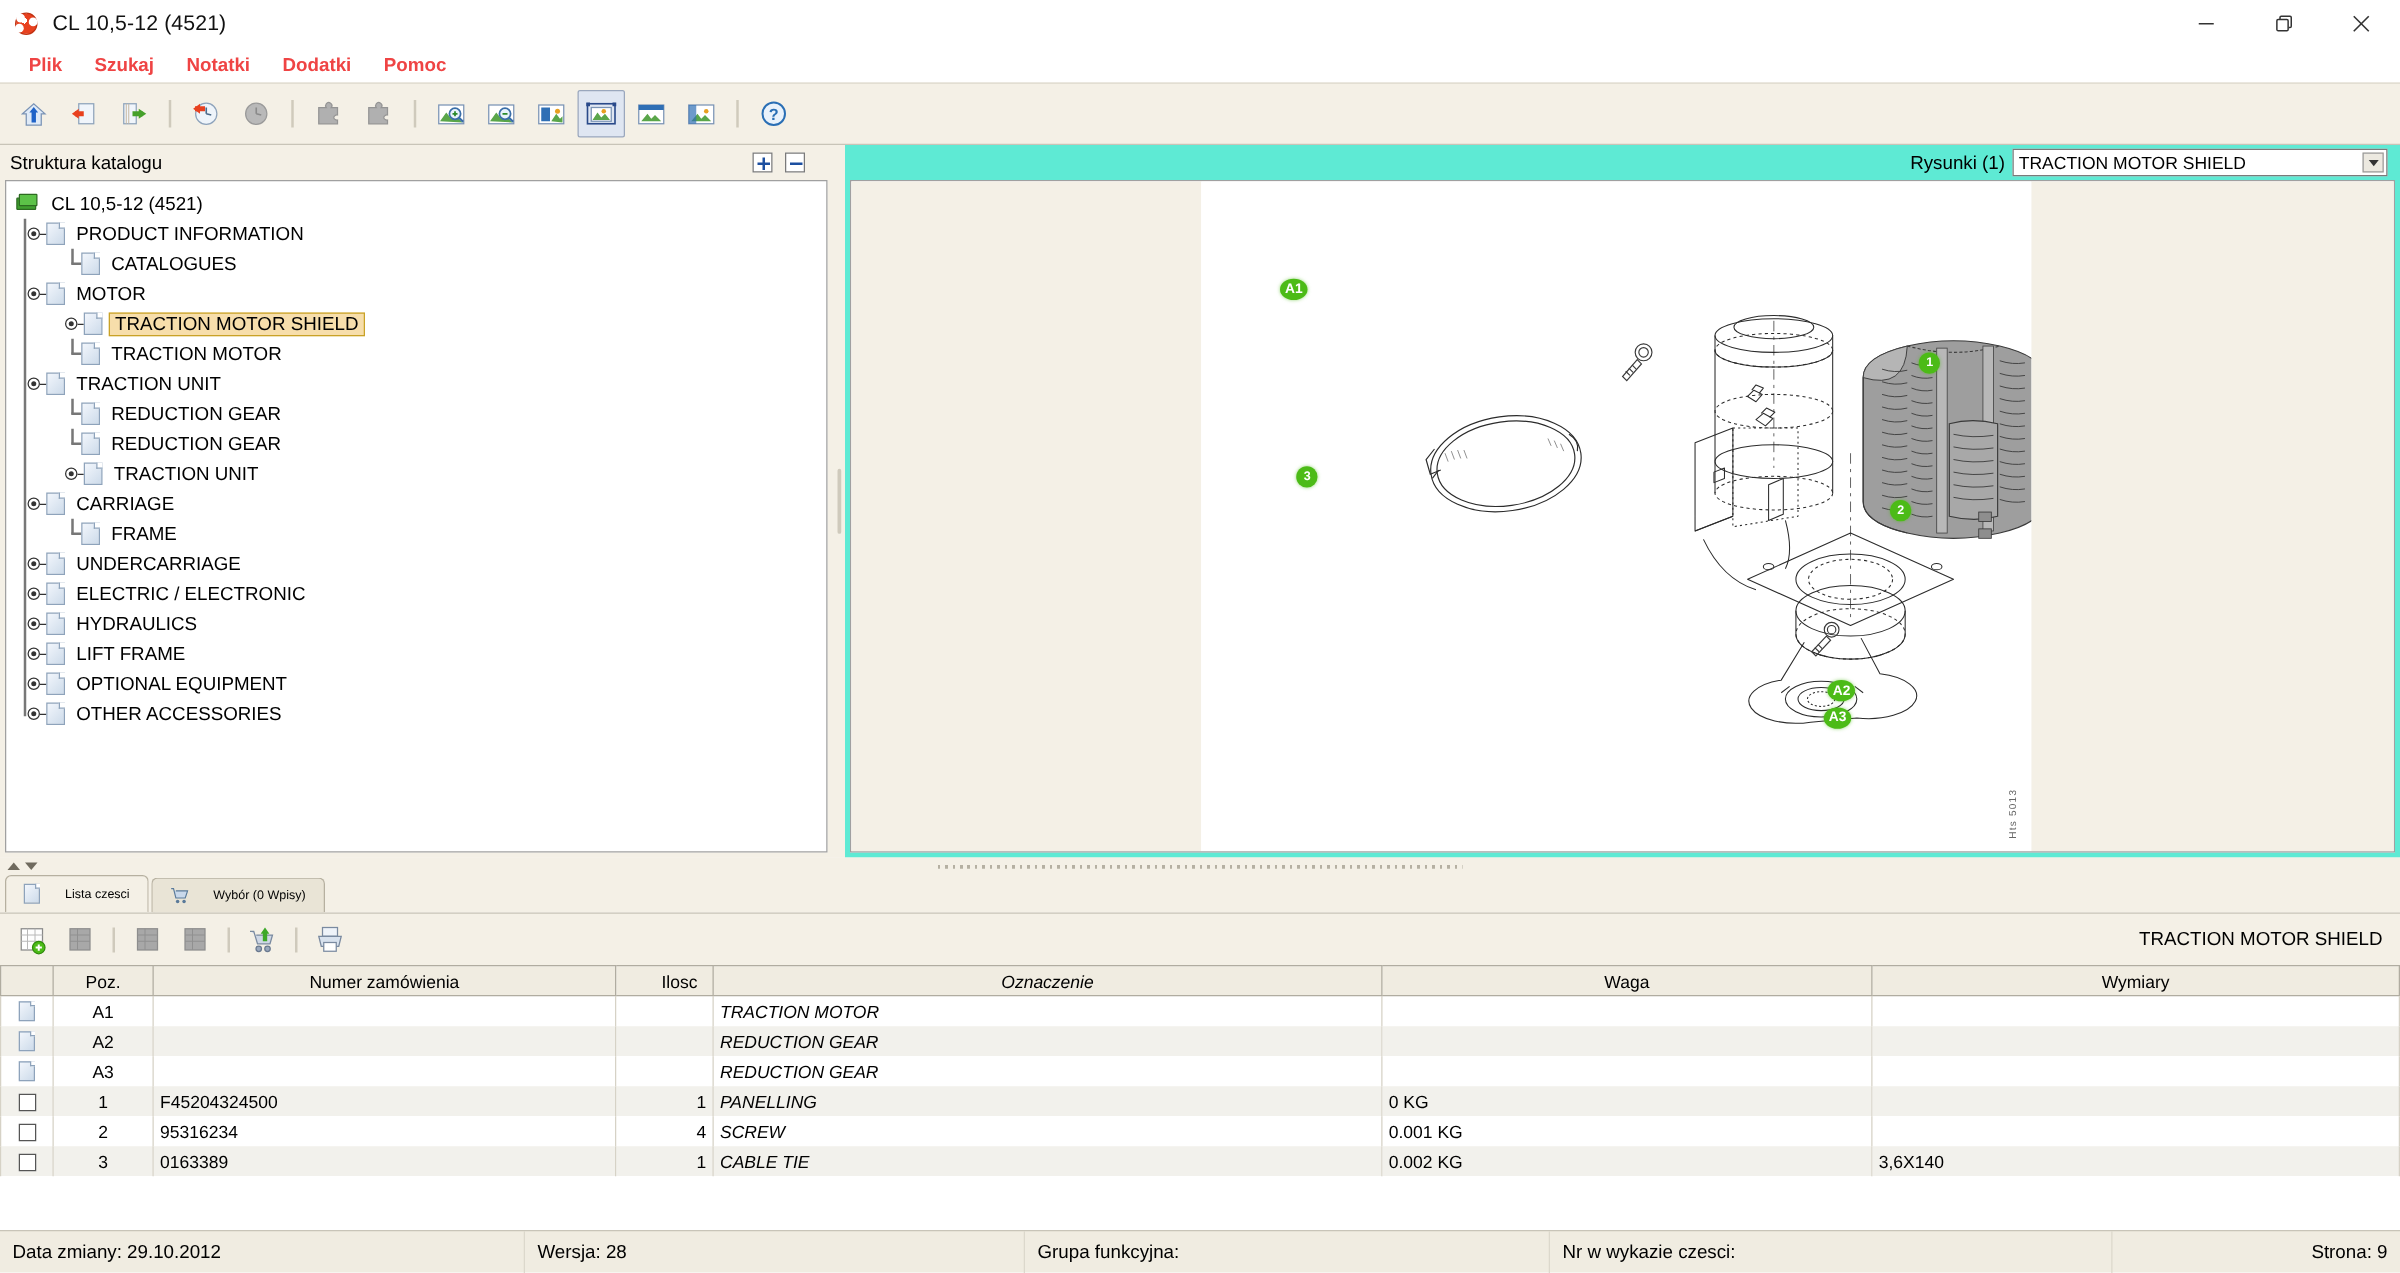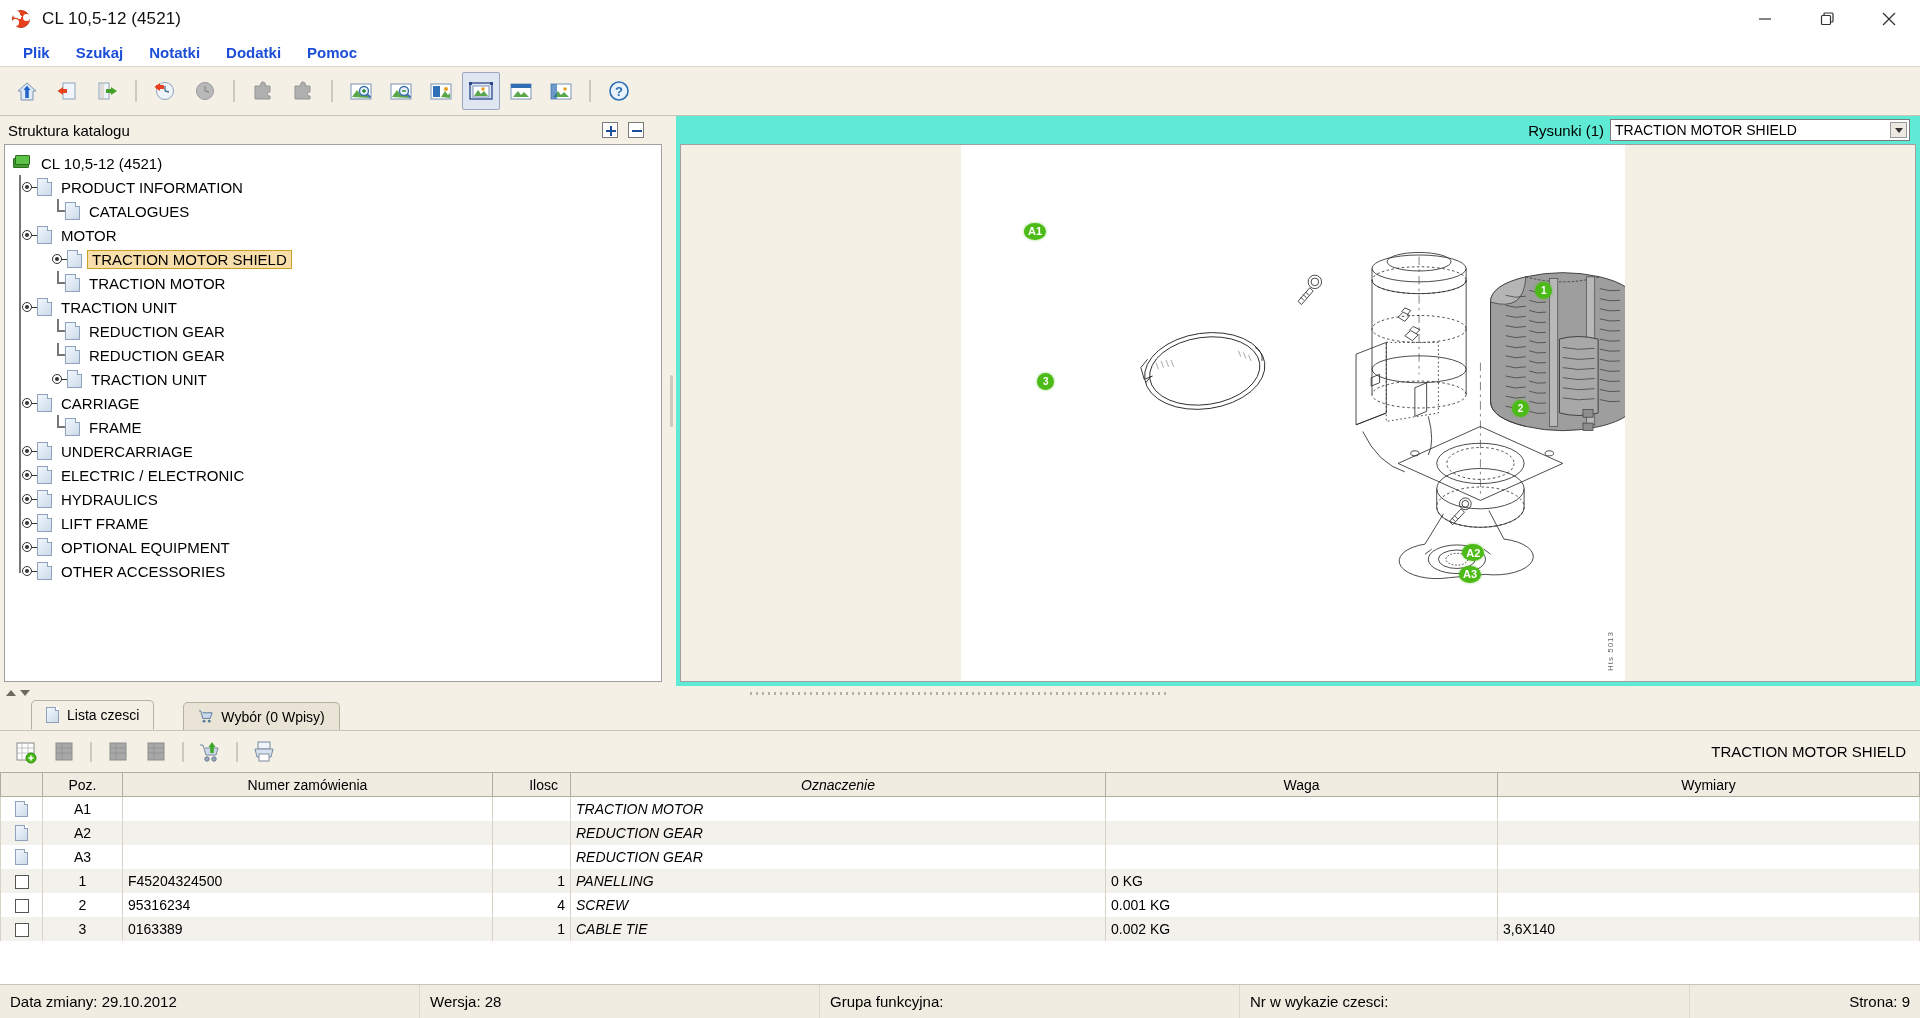--- a/index.html
+++ b/index.html
@@ -33,21 +33,21 @@
     font-size:15px; color:#333;
   }
   .win-btn svg { display:block; }
 
   
   .menubar {
     height:28px; background:#ffffff; display:flex; align-items:center;
     padding-left:10px; gap:0px;
   }
   .menu-item {
-    font-size:15px; font-weight:bold; color:#1d4ed8; padding:2px 13px; cursor:default;
+    font-size:15px; font-weight:bold; color:#ef4444; padding:2px 13px; cursor:default;
   }
 
   
   .toolbar {
     height:50px; background:#f4f0e6;
     border-top:1px solid #dcd8cc; border-bottom:1px solid #c8c4b8;
     display:flex; align-items:center; padding-left:8px; gap:2px;
   }
   .tb-btn {
     width:38px; height:38px; display:flex; align-items:center; justify-content:center;
@@ -147,23 +147,23 @@
   .hsplit { height:14px; background:#f4f0e6; display:flex; align-items:center; position:relative; }
   .hsplit .arrows { display:flex; gap:4px; margin-left:6px; }
   .hsplit .dots { position:absolute; left:50%; transform:translateX(-50%); width:420px; height:3px;
     background:repeating-linear-gradient(to right,#b5b0a2 0 2px, transparent 2px 6px); }
   .tri { width:0;height:0; }
   .tri.up { border-left:5px solid transparent; border-right:5px solid transparent; border-bottom:6px solid #6f6a5e; }
   .tri.down { border-left:5px solid transparent; border-right:5px solid transparent; border-top:6px solid #6f6a5e; }
 
   .tabs { height:30px; display:flex; align-items:flex-end; padding-left:4px; background:#f4f0e6; }
   .tab {
-    height:28px; display:flex; align-items:center; gap:8px; padding:0 14px;
+    height:28px; display:flex; align-items:center; gap:20px; padding:0 14px;
     background:#e9e4d6; border:1px solid #b6b0a0; border-bottom:none;
-    border-radius:5px 5px 0 0; font-size:14px; color:#000; margin-right:2px;margin-left:27px;
+    border-radius:5px 5px 0 0; font-size:10px; color:#000; margin-right:2px;
   }
   .tab.active { background:#f4f0e6; border-bottom:1px solid #f4f0e6; height:30px; }
 
   .list-toolbar {
     height:42px; background:#f4f0e6; border-top:1px solid #c8c4b8;
     display:flex; align-items:center; padding-left:8px; gap:2px; position:relative;
   }
   .lt-btn { width:36px;height:36px; display:flex;align-items:center;justify-content:center; }
   .lt-sep { width:2px;height:20px;background:#cfcabc;margin:0 6px; }
   .lt-title { position:absolute; right:14px; font-size:15px; color:#000; }

